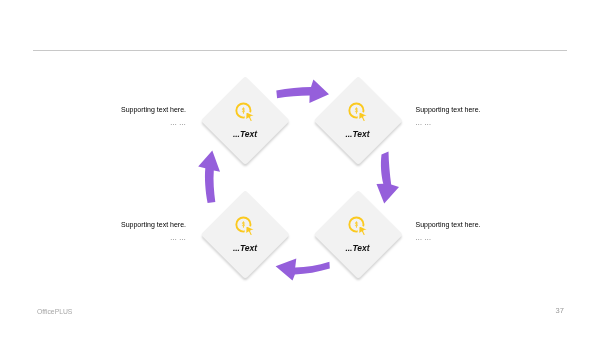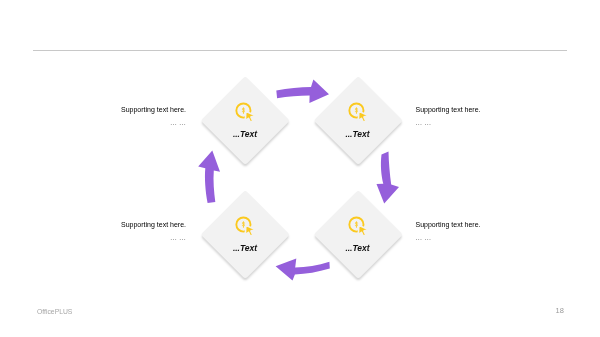--- a/index.html
+++ b/index.html
@@ -110,14 +110,14 @@
     <div class="t1">Supporting text here.</div>
     <div class="t2">... ...</div>
   </div>
 
   <div class="sidetext right" style="left:415.5px;top:220px;">
     <div class="t1">Supporting text here.</div>
     <div class="t2">... ...</div>
   </div>
 
   <div class="footer-brand">OfficePLUS</div>
-  <div class="page-num">18</div>
+  <div class="page-num">37</div>
 </div>
 
 </body></html>

